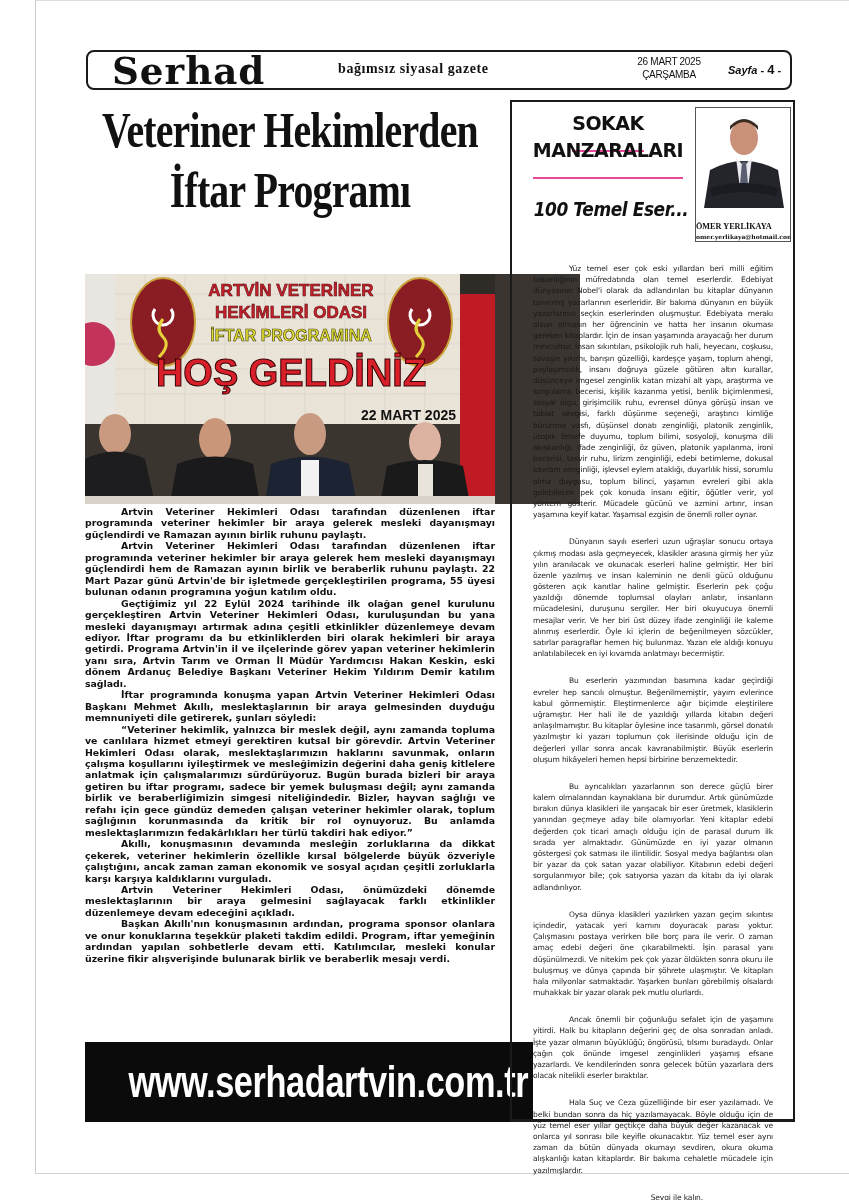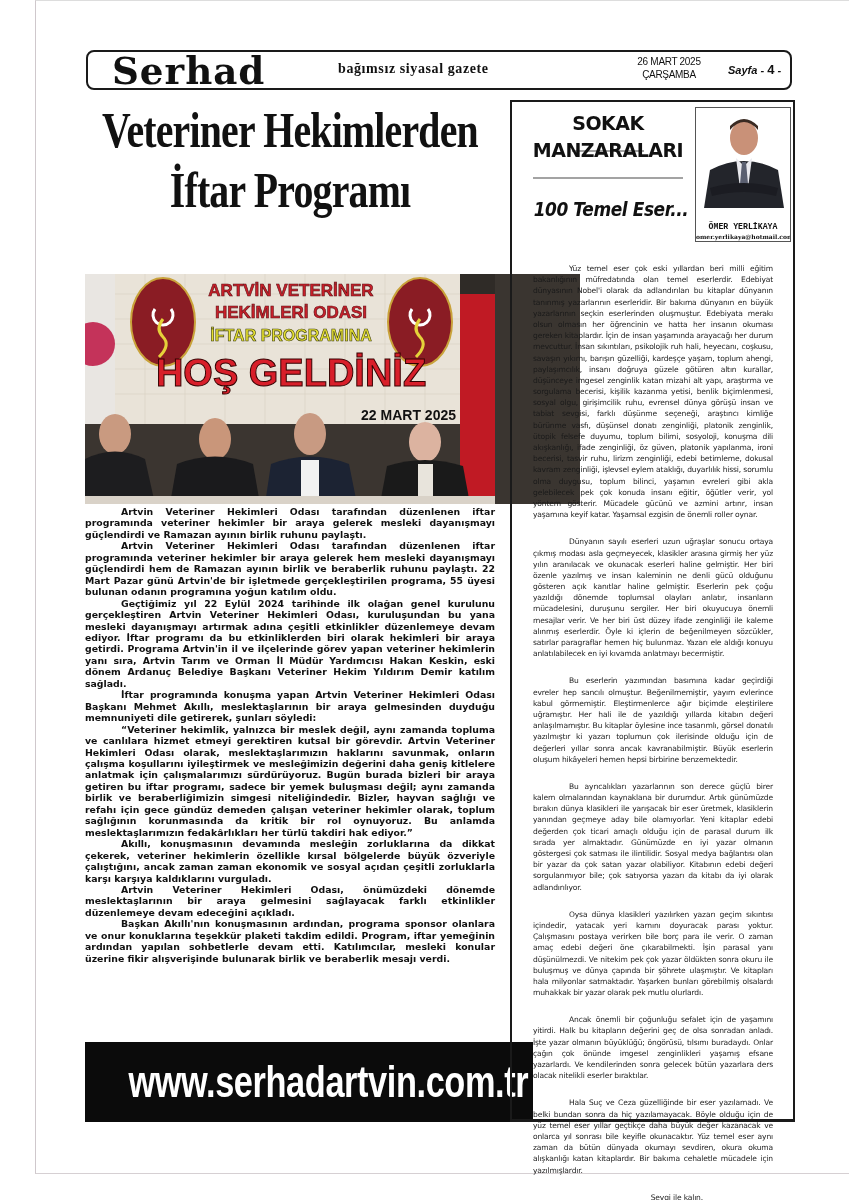--- a/index.html
+++ b/index.html
@@ -66,33 +66,33 @@
   
   .right {
     position:absolute; left:510px; top:100px; width:285px; height:1022px;
     border:2px solid #1a1a1a; box-sizing:border-box; border-bottom-width:3px;
   }
   .col-title {
     position:absolute; left:0; top:8px; width:192px; text-align:center;
     font-family:"DejaVu Sans", sans-serif; font-weight:bold; font-size:19px; line-height:27px;
     letter-spacing:-0.5px;
   }
-  .col-title span { border-bottom:2px solid #a3a3a3; padding-bottom:16px; }
+  .col-title span { border-bottom:2px solid #ec4899; padding-bottom:16px; }
   .col-sub {
     position:absolute; left:8px; top:95px; width:182px; text-align:center;
     font-family:"DejaVu Sans", sans-serif; font-style:italic; font-weight:bold; font-size:20px;
     transform:scaleX(0.85); letter-spacing:-0.5px;
   }
   .author-box {
     position:absolute; left:183px; top:5px; width:96px; height:135px; border:1px solid #555;
     box-sizing:border-box; background:#fff; overflow:hidden;
   }
   .author-name {
-    position:absolute; left:0; bottom:10px; width:100%; text-align:center;
-    font-family:Liberation Mono, monospace; font-size:8.2px; font-weight:bold; letter-spacing:0px;
+    position:absolute; left:0; bottom:10px; width:100%; 
+    font-family:Liberation Serif, serif; font-size:8.2px; font-weight:bold; letter-spacing:0px;
   }
   .author-email {
     position:absolute; left:0; bottom:1px; width:100%; text-align:center;
     font-family:"DejaVu Serif", serif; font-size:6px; font-weight:bold;
   }
   .column-text {
     position:absolute; left:5px; top:145px; width:272px;
     font-family:"DejaVu Sans", sans-serif; font-size:7.55px; line-height:11.18px;
     text-align:justify; color:#1a1a1a; letter-spacing:-0.15px;
   }

